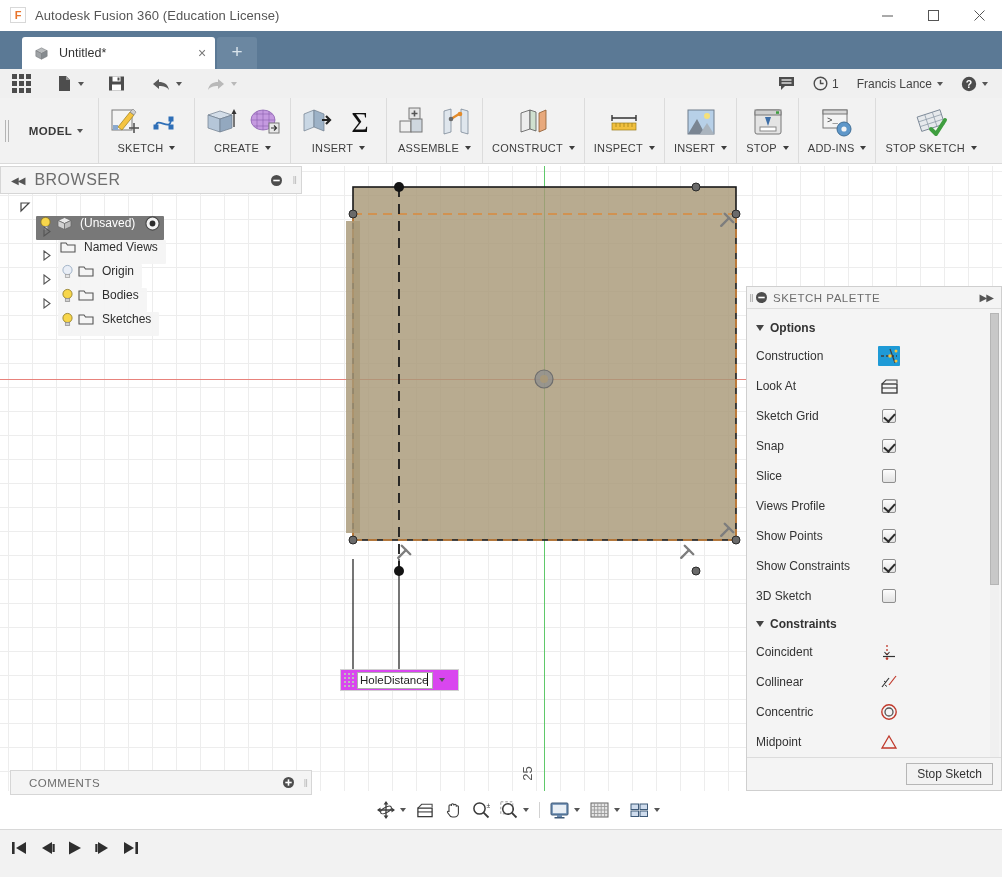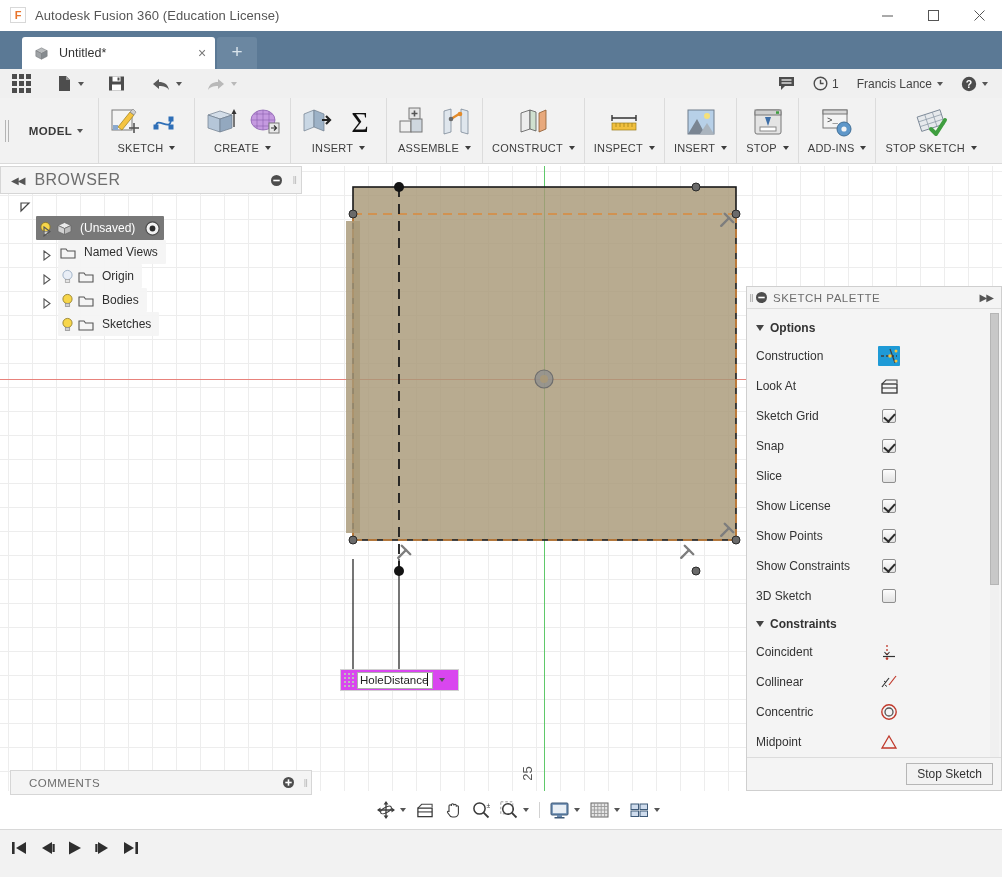--- a/index.html
+++ b/index.html
@@ -86,21 +86,21 @@
   .ricon { width:34px; height:34px; display:block; }
   
   #browser {
     position:absolute; left:0; top:166px; width:302px; height:28px;
     background:#f4f4f4; border:1px solid #d6d6d6;
     display:flex; align-items:center; z-index:6;
   }
   #browser .bk { color:#6d6d6d; font-size:16px; letter-spacing:.5px;}
   #tree { position:absolute; left:14px; top:196px; width:288px; z-index:6; }
   .trow { height:24px; display:flex; align-items:center; font-size:12px; color:#2e2e2e; }
-  .trow .twrap { display:flex; align-items:center; background:rgba(244,244,244,0.93); height:24px; padding-right:8px; border-radius:1px;margin-top:40px;}
+  .trow .twrap { display:flex; background:rgba(244,244,244,0.93); height:24px; padding-right:8px; border-radius:1px;margin-top:40px;}
   .arrow { width:22px; text-align:center; color:#555; font-size:10px; flex:none;}
   .bulb { width:18px; flex:none; display:flex; justify-content:center;}
   .folder { width:20px; flex:none; display:flex; justify-content:center;}
   .tlabel { padding-left:6px; white-space:nowrap; }
   #root-row .twrap { background:#787878; color:#fff; padding-right:4px;}
   #root-row .tlabel { color:#fff; }
   
   #canvas {
     position:absolute; left:0; top:166px; width:1002px; height:625px;
     background:#ffffff;
@@ -776,21 +776,21 @@
     </div>
 
     <div class="prow">
       <span class="pname">Slice</span>
       <span class="pctl">
           <span class="chk"></span>
         </span>
     </div>
 
     <div class="prow">
-      <span class="pname">Show License</span>
+      <span class="pname">Views Profile</span>
       <span class="pctl">
           <span class="chk on"></span>
         </span>
     </div>
 
     <div class="prow">
       <span class="pname">Show Points</span>
       <span class="pctl">
           <span class="chk on"></span>
         </span>

